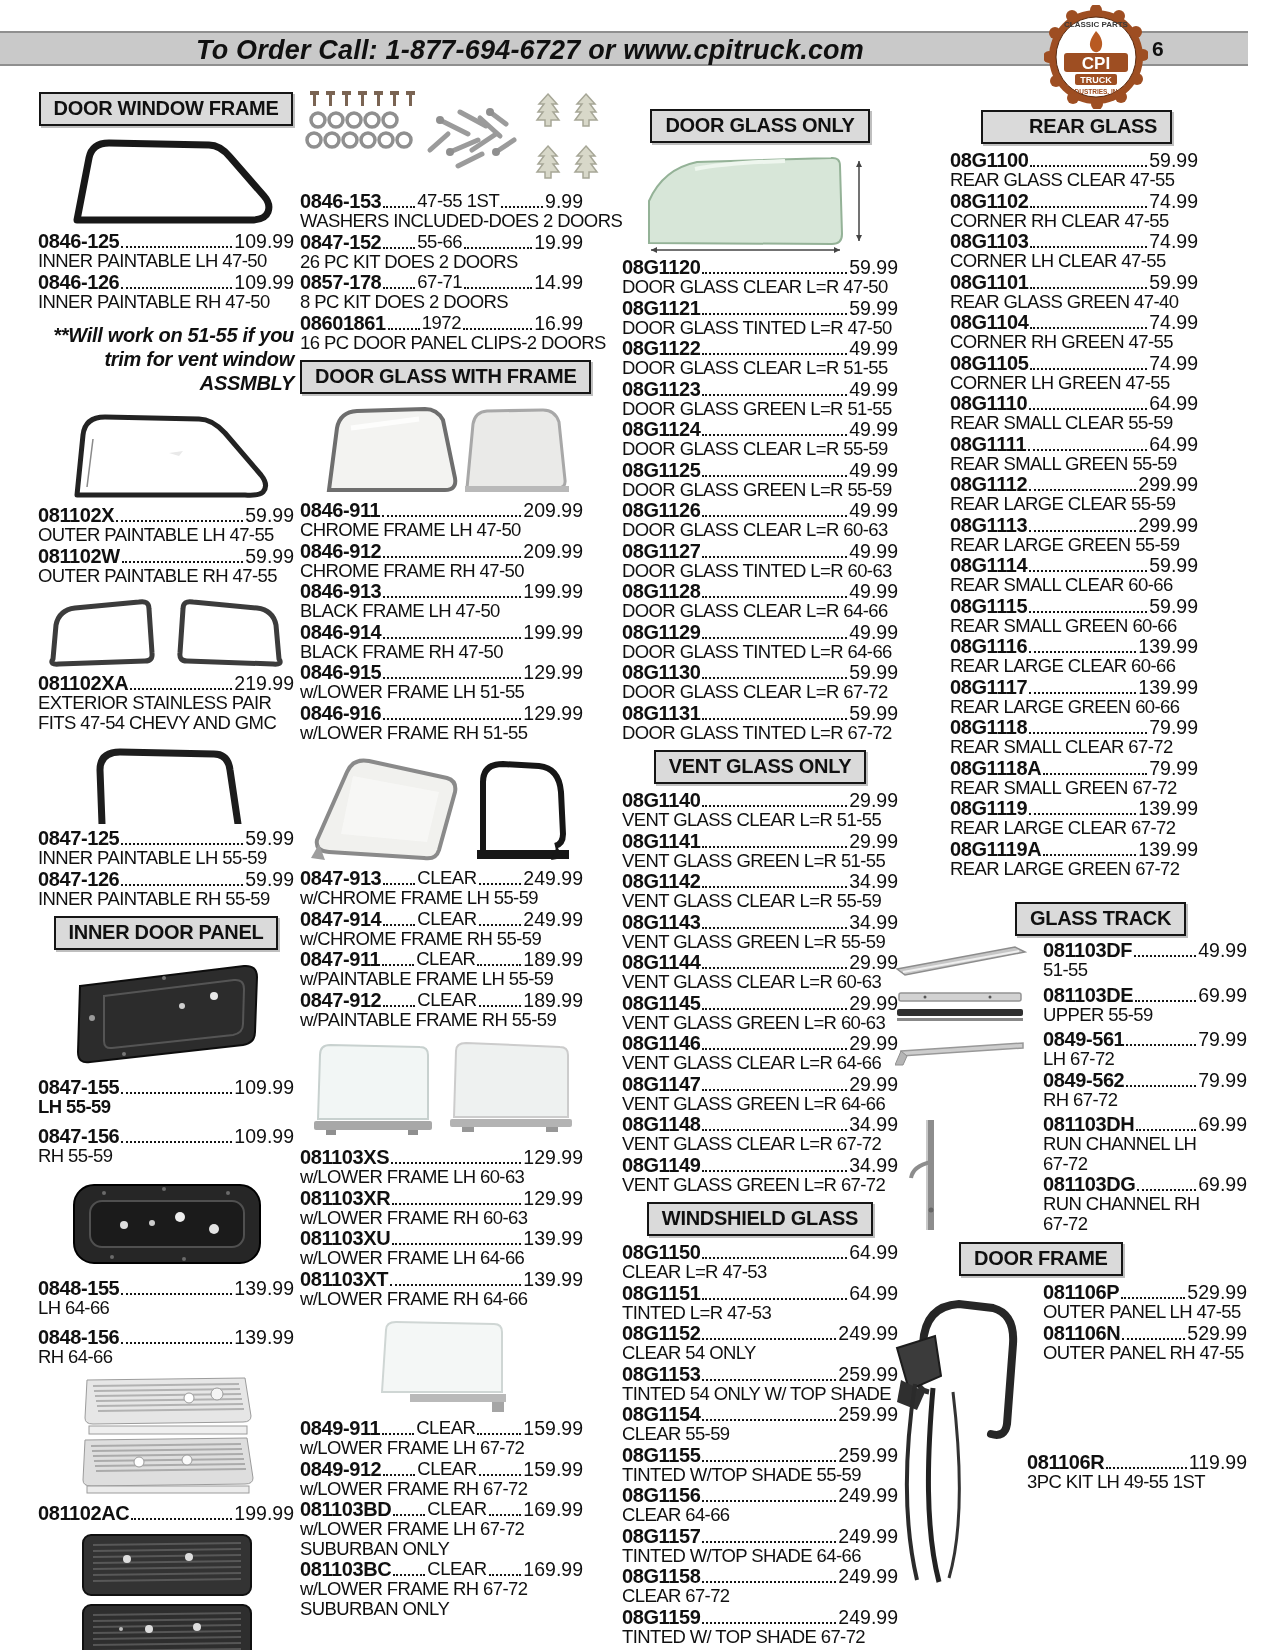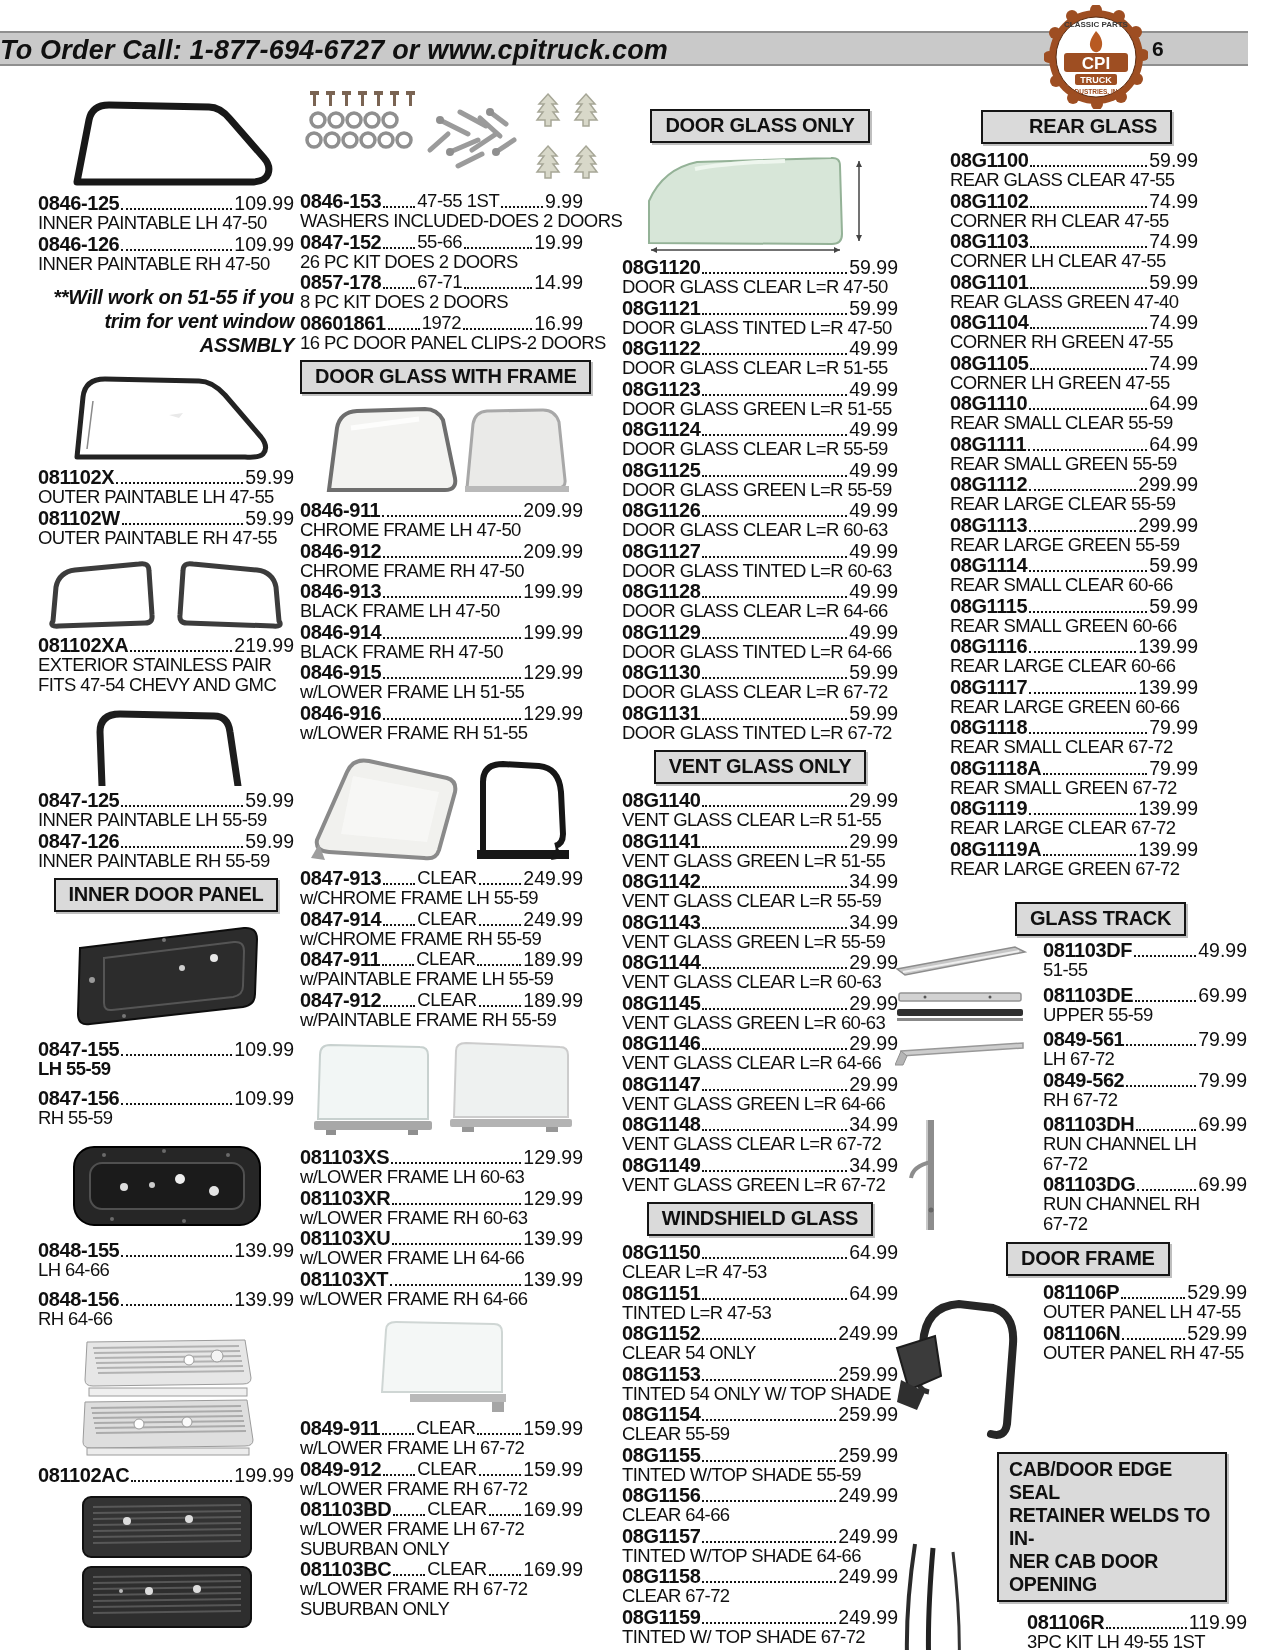--- a/index.html
+++ b/index.html
@@ -1,21 +1,21 @@
 <!DOCTYPE html>
 <html><head>
 <meta charset="utf-8">
 <style>
   html,body{margin:0;padding:0;background:#fff;}
   .page{position:relative;width:1275px;height:1650px;background:#fff;overflow:hidden;
         font-family:"Liberation Sans",sans-serif;color:#101010;}
   
   .top-band{position:absolute;left:0;top:31px;width:1248px;height:31px;background:#c9c9c9;
             border-top:2px solid #8f8f8f;border-bottom:2px solid #8f8f8f;}
-  .order-text{position:absolute;left:0;top:35px;width:1060px;text-align:left;
+  .order-text{position:absolute;left:0;top:35px;width:1060px;text-align:center;
               font-size:27px;font-weight:bold;font-style:italic;letter-spacing:0.2px;}
   .page-num{position:absolute;left:1152px;top:37px;font-size:21px;font-weight:bold;}
   .logo{position:absolute;left:1044px;top:5px;width:104px;height:104px;}
   
   .column{position:absolute;}
   .col1{left:38px;top:92px;width:256px;}
   .col2{left:300px;top:80px;width:283px;}
   .col3{left:622px;top:109px;width:276px;}
   .col4{left:895px;top:110px;width:352px;}
   .sec{margin-bottom:8px;}
@@ -38,21 +38,21 @@
   
   .sec-inner-door-panel .item{margin-bottom:8px;margin-top:9px;}
   .group.side{display:flex;align-items:flex-start;margin-bottom:2px;}
   .group.side .g-img{flex:none;width:148px;text-align:left;margin:2px 0 0;}
   .group.side .g-txt{flex:1 1 auto;}
   .sec-rear-glass > .sec-header{margin:0 0 6px 86px;padding-left:46px;}
   .sec-rear-glass .g-txt{margin-left:55px;width:248px;}
   .sec-glass-track{margin-top:24px;}
   .sec-glass-track > .sec-header{margin:0 0 4px 120px;}
   .sec-glass-track .group.side{margin-bottom:4px;}
-  .sec-door-frame > .sec-header{margin:0 0 6px 111px;}
+  .sec-door-frame > .sec-header{margin:0 0 6px 64px;}
   .sec-door-frame .g-img{margin-top:-16px;}
   .sec-cab-door-edge-seal > .sec-header{margin:4px 0 10px 102px;width:206px;text-align:left;
       padding:4px 10px;font-size:19.5px;line-height:23px;}
   .sec-cab-door-edge-seal .group.side .g-img{width:132px;margin-top:-72px;}
   .sec-cab-door-edge-seal .item:first-child{margin-bottom:17px;}
   .hl{display:block;}
 </style>
 </head>
 <body>
 
@@ -83,20 +83,21 @@
       <rect x="20" y="48" width="64" height="19" rx="3" fill="#9e4e22"></rect>
       <text x="52" y="64" text-anchor="middle" font-size="17" font-weight="bold" fill="#ffffff" font-family="Liberation Sans, sans-serif">CPI</text>
       <rect x="31" y="69" width="42" height="11" rx="2" fill="#9e4e22"></rect>
       <text x="52" y="78" text-anchor="middle" font-size="9" font-weight="bold" fill="#ffffff" font-family="Liberation Sans, sans-serif">TRUCK</text>
       <text x="52" y="89" text-anchor="middle" font-size="6.5" font-weight="bold" fill="#9e4e22" font-family="Liberation Sans, sans-serif">INDUSTRIES, INC.</text>
     </svg>
   </div>
   <div id="columns-host">
       <div class="column col1">
         <section class="sec sec-door-window-frame">
+          <div class="sec-header">DOOR WINDOW FRAME</div>
           <div class="group">
             <div class="g-img"><svg width="230" height="95" viewBox="0 0 230 95">
                 <path d="M26,88 L38,26 Q41,11 58,11 L158,13 Q169,13 179,25 L213,64 Q220,72 217,80 Q214,88 200,88 Z" fill="none" stroke="#181818" stroke-width="7" stroke-linejoin="round"></path>
               </svg></div>
             <div class="g-txt">
               <div class="item">
                 <div class="part-line">
                   <span class="part">0846-125</span>
                   <span class="leader"></span>
                   <span class="price">109.99</span>
@@ -1159,25 +1160,20 @@
                   <span class="part">081106N</span>
                   <span class="leader"></span>
                   <span class="price">529.99</span>
                 </div>
                 <div class="desc">OUTER PANEL RH 47-55</div>
               </div>
             </div>
           </div>
         </section>
         <section class="sec sec-cab-door-edge-seal">
-          <div class="sec-header multiline">
-            <div class="hl">CAB/DOOR EDGE SEAL</div>
-            <div class="hl">RETAINER WELDS TO IN-</div>
-            <div class="hl">NER CAB DOOR OPENING</div>
-          </div>
           <div class="group side">
             <div class="g-img"><svg width="85" height="205" viewBox="0 0 85 205">
                 <path d="M20,4 C10,70 8,140 22,200" fill="none" stroke="#2b2b2b" stroke-width="4"></path>
                 <path d="M38,8 C32,78 30,148 44,202" fill="none" stroke="#222222" stroke-width="5"></path>
                 <path d="M58,12 C66,80 68,150 54,198" fill="none" stroke="#333333" stroke-width="3"></path>
               </svg></div>
             <div class="g-txt">
               <div class="item">
                 <div class="part-line">
                   <span class="part">081106R</span>

